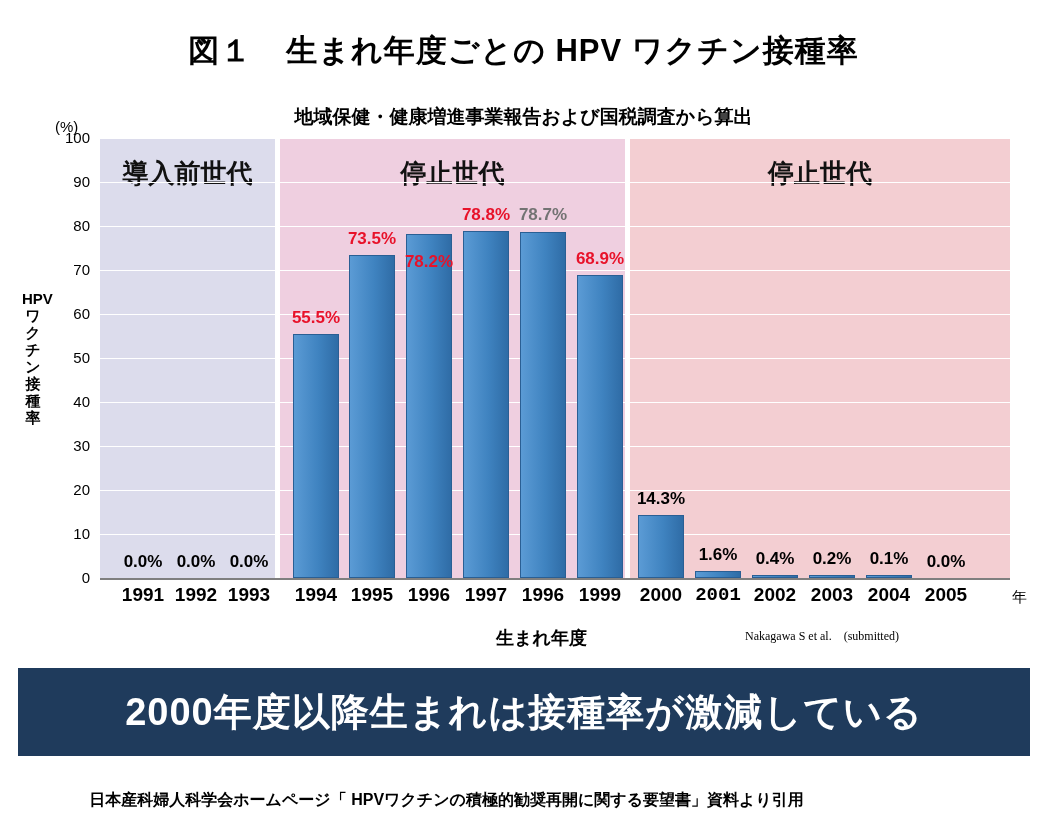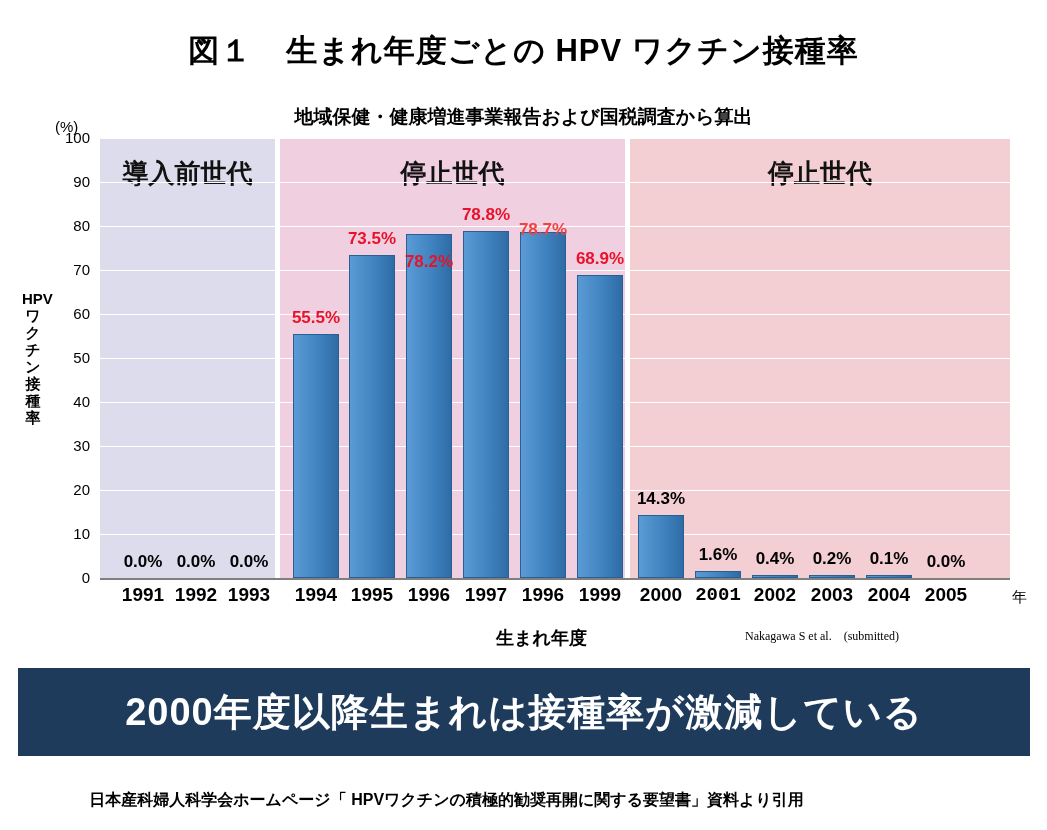--- a/index.html
+++ b/index.html
@@ -161,21 +161,21 @@
 <div class="vallabel" style="left: 209px; top: 552px; color: rgb(0, 0, 0);">0.0%</div>
 <div class="xlabel" style="left: 217px;">1993</div>
 <div class="vallabel" style="left: 276px; top: 307.8px; color: rgb(232, 18, 42);">55.5%</div>
 <div class="xlabel" style="left: 284px;">1994</div>
 <div class="vallabel" style="left: 332px; top: 228.6px; color: rgb(232, 18, 42);">73.5%</div>
 <div class="xlabel" style="left: 340px;">1995</div>
 <div class="vallabel" style="left: 389px; top: 207.92px; color: rgb(232, 18, 42); margin-top: 44px;">78.2%</div>
 <div class="xlabel" style="left: 397px;">1996</div>
 <div class="vallabel" style="left: 446px; top: 205.28px; color: rgb(232, 18, 42);">78.8%</div>
 <div class="xlabel" style="left: 454px;">1997</div>
-<div class="vallabel" style="left: 503px; top: 220px; color: #ef4444;">78.7%</div>
+<div class="vallabel" style="left: 503px; top: 205px; color: #737373;">78.7%</div>
 <div class="xlabel" style="left: 511px;">1996</div>
 <div class="vallabel" style="left: 560px; top: 248.84px; color: rgb(232, 18, 42);">68.9%</div>
 <div class="xlabel" style="left: 568px;">1999</div>
 <div class="vallabel" style="left: 621px; top: 489.08px; color: rgb(0, 0, 0);">14.3%</div>
 <div class="xlabel" style="left: 629px;">2000</div>
 <div class="vallabel" style="left: 678px; top: 544.96px; color: rgb(0, 0, 0);">1.6%</div>
 <div class="xlabel" style="left: 686px; font-family: Liberation Mono, monospace;">2001</div>
 <div class="vallabel" style="left: 735px; top: 549px; color: rgb(0, 0, 0);">0.4%</div>
 <div class="xlabel" style="left: 743px;">2002</div>
 <div class="vallabel" style="left: 792px; top: 549px; color: rgb(0, 0, 0);">0.2%</div>

